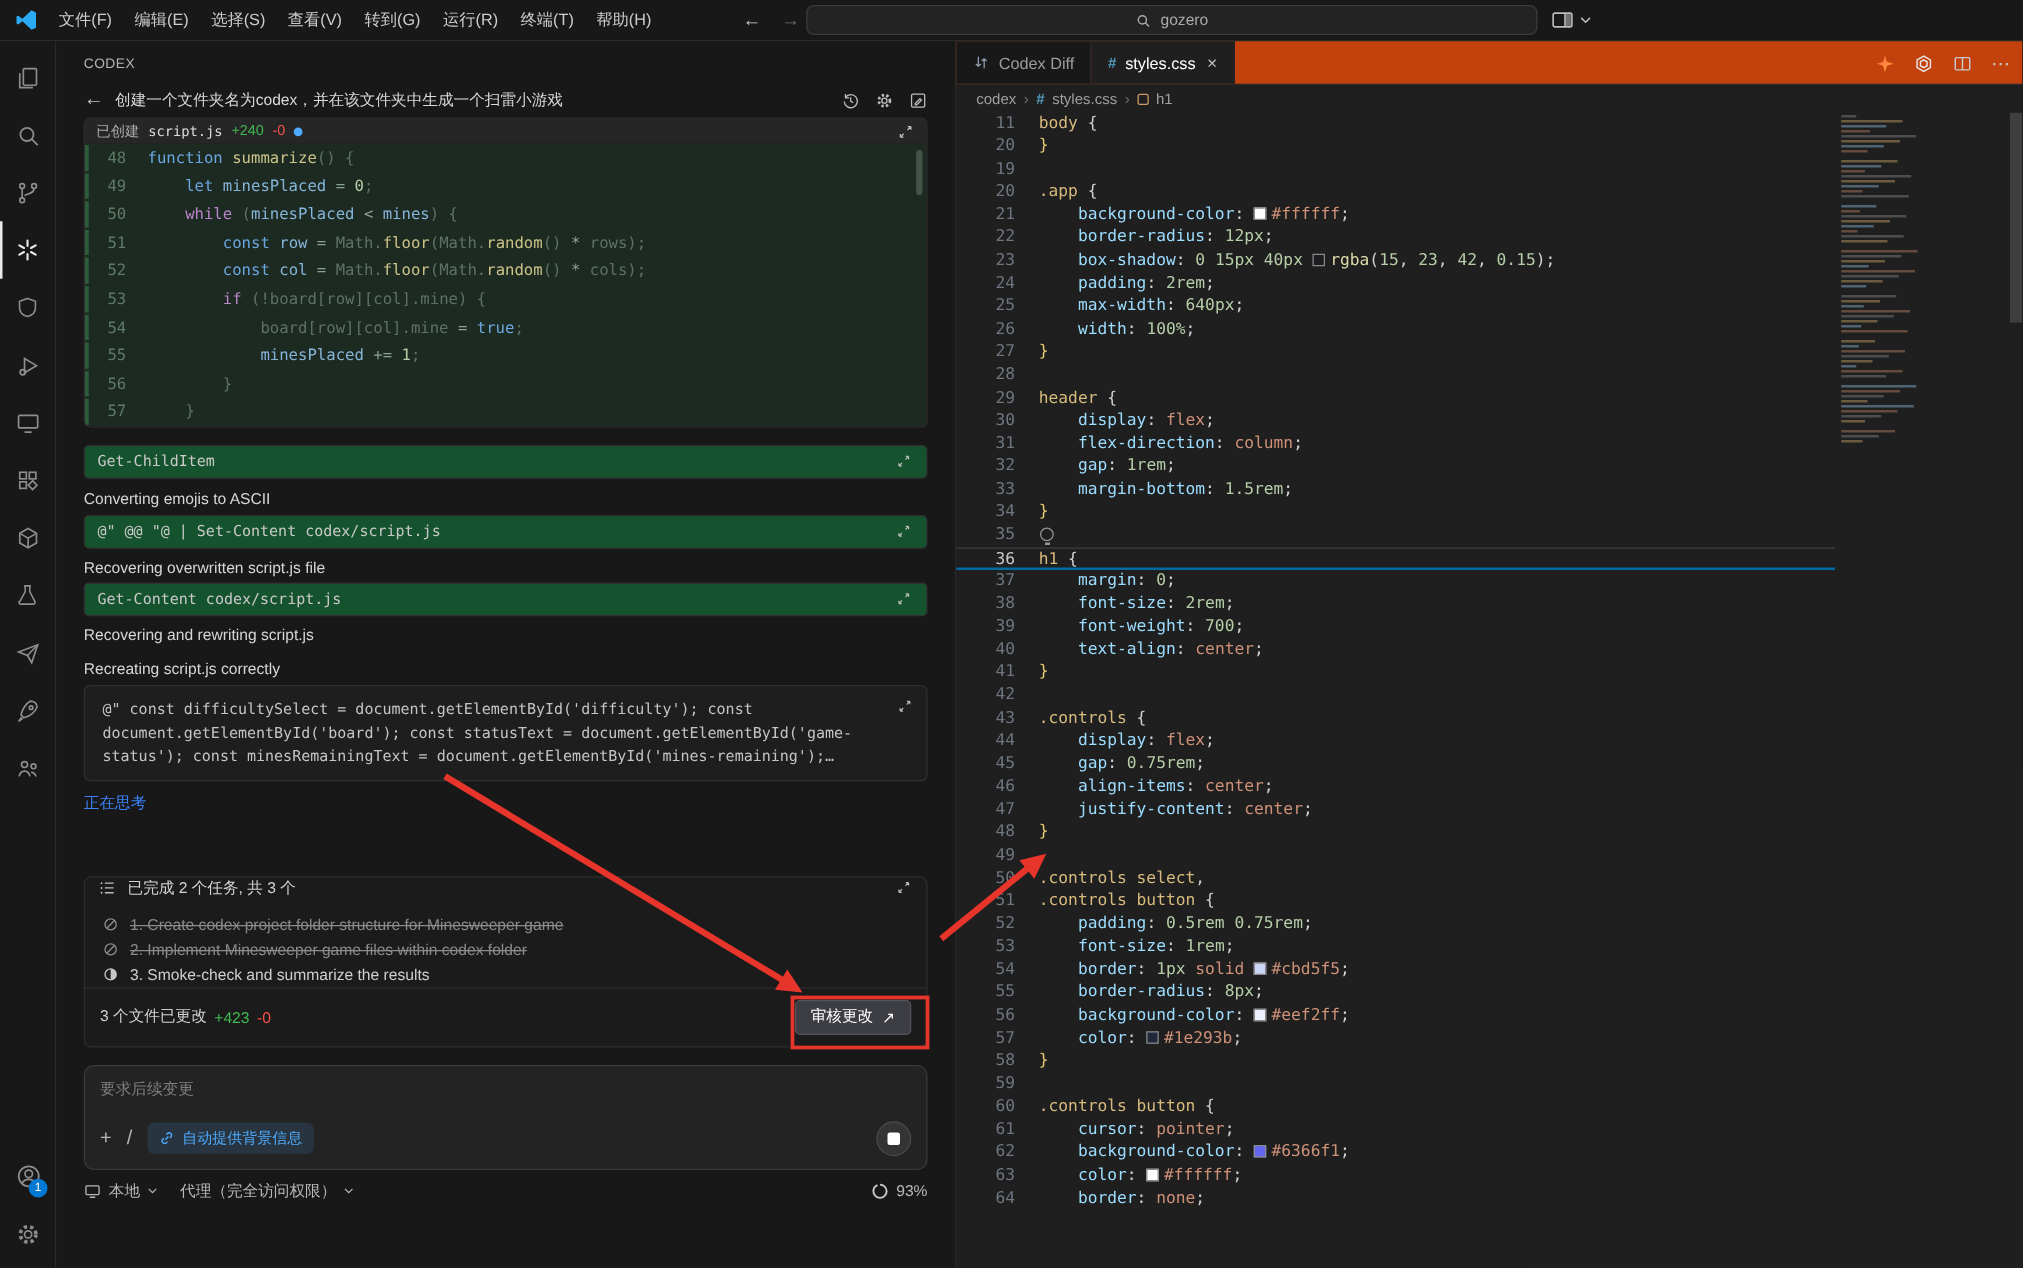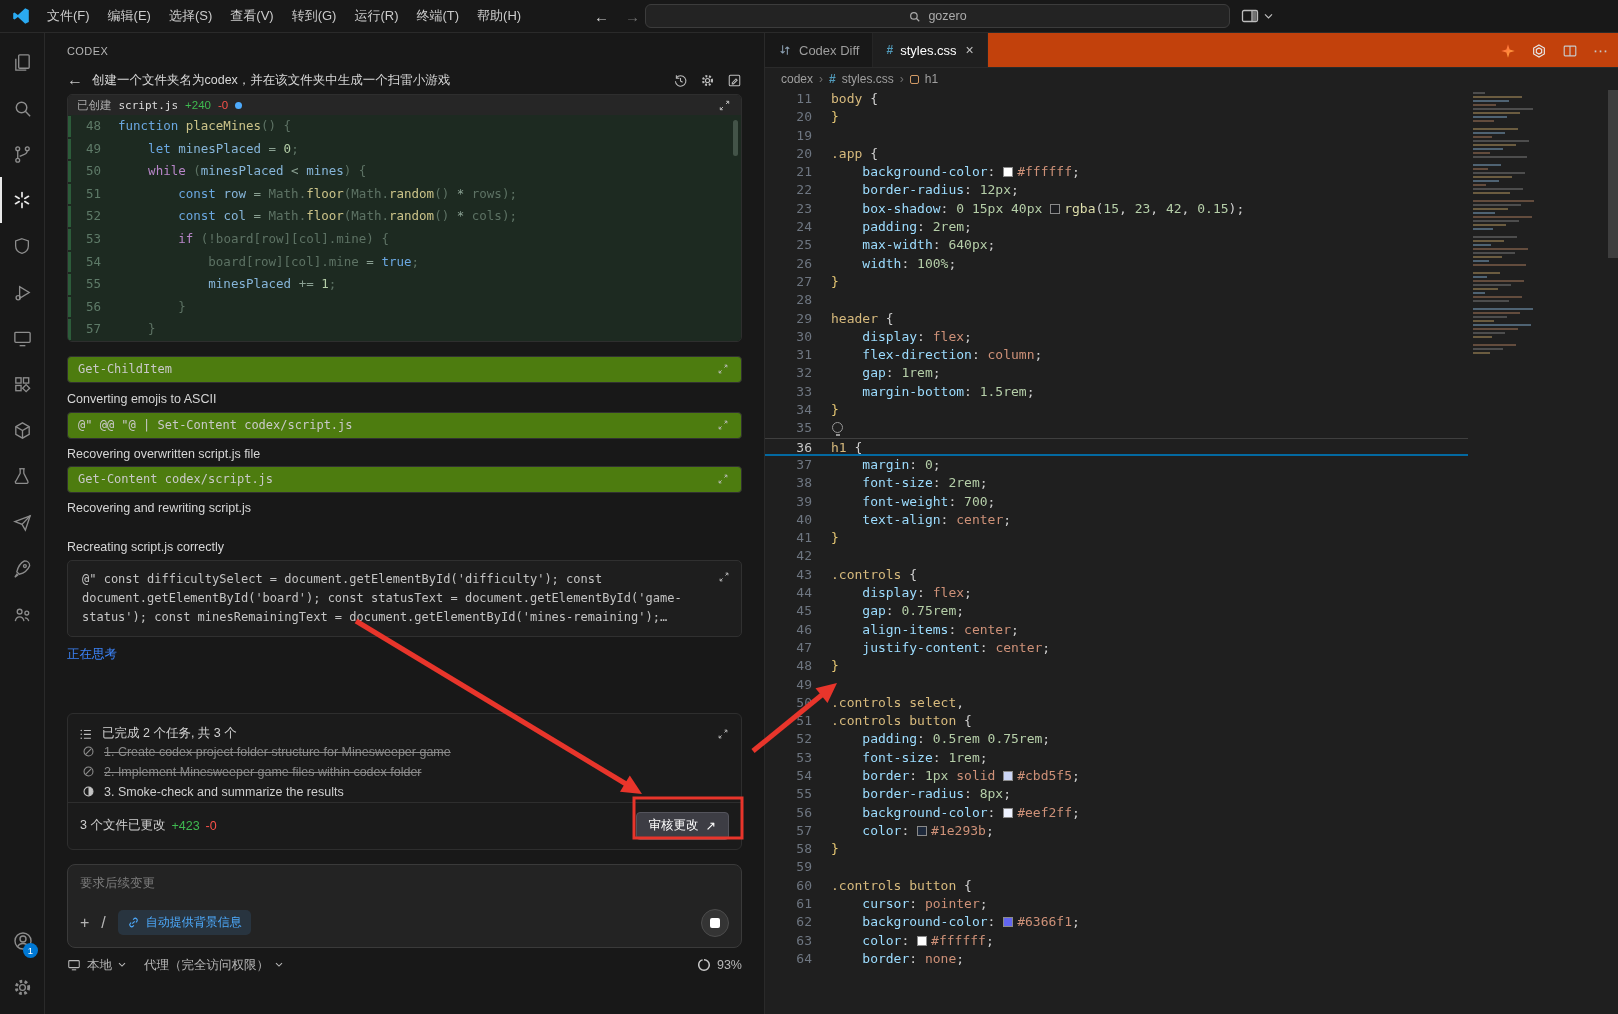--- a/index.html
+++ b/index.html
@@ -58,28 +58,28 @@
   .cl.ed.active{border-top:1px solid #3f3f3f;border-bottom:2px solid #0369a1}
   .cl.ed.active .ln{color:#c8c8c8}
   .tk-sel{color:#d7ba7d}.tk-prop{color:#9cdcfe}.tk-val{color:#ce9178}.tk-num{color:#b5cea8}
   .tk-pn{color:#d0d0d0}.tk-br{color:#e8c974}.tk-fnc{color:#dcdcaa}
   .tk-kb{color:#6aa7e0}.tk-kw{color:#b886c9}.tk-fn{color:#cbc389}.tk-id{color:#86b5d9}
   .tk-dm{color:#5d7264}.tk-op{color:#8aa092}
   .sw{display:inline-block;width:10px;height:10px;border:1px solid #8a8a8a;margin-right:4px;vertical-align:-1px}
   .bulb{display:inline-block;width:11px;height:11px;border:1.2px solid #969696;border-radius:50%;position:relative;margin:3px 6px 0 1px}
   .bulb::after{content:"";position:absolute;left:2.5px;bottom:-3.5px;width:4px;height:1.6px;background:#969696}
 
-  .cmd-card{height:27px;background:#4d7c0f;border:1px solid #313131;border-radius:4px;display:flex;align-items:center;justify-content:space-between;padding:0 10px;font-family:"DejaVu Sans Mono",monospace;font-size:12px;color:#c9c9c9}
+  .cmd-card{height:27px;background:#14532d;border:1px solid #313131;border-radius:4px;display:flex;align-items:center;justify-content:space-between;padding:0 10px;font-family:"DejaVu Sans Mono",monospace;font-size:12px;color:#c9c9c9}
   .status-text{font-size:12.5px;color:#d6d6d6;line-height:15px}
   .js-card{background:#1e1e1e;border:1px solid #303030;border-radius:5px;padding:9px 14px;position:relative;font-family:"DejaVu Sans Mono",monospace;font-size:12px;line-height:19px;color:#c4c4c4}
   .js-card .mini-ic{position:absolute;top:8px;right:9px}
   .thinking{font-size:12.5px;color:#3b82f6}
 
   .tasks-card{border:1px solid #2e2e2e;background:#1b1b1b;border-radius:6px;overflow:hidden}
-  .tasks-head{height:28px;display:flex;align-items:flex-end;gap:8px;padding:0 10px;font-size:12.5px;color:#d2d2d2}
+  .tasks-head{height:28px;display:flex;align-items:flex-start;gap:8px;padding:0 10px;font-size:12.5px;color:#d2d2d2}
   .tasks-head .sp{flex:1}
   .task-item{height:20px;display:flex;align-items:center;gap:8px;padding:0 12px;font-size:12.5px}
   .task-item .lbl{color:#cfcfcf}
   .task-item.done .lbl{color:#8a8a8a;text-decoration:line-through}
   .tasks-foot{height:47px;border-top:1px solid #2e2e2e;display:flex;align-items:center;padding:0 12px;font-size:12.5px;color:#d0d0d0;gap:6px}
   .tasks-foot .sp{flex:1}
   .review-btn{height:28px;background:#3d3d44;border:1px solid #54545c;border-radius:4px;color:#fff;font-size:12.5px;display:flex;align-items:center;gap:7px;padding:0 12px}
 
   .composer{margin-top:14px;height:84px;background:#232323;border:1px solid #3a3a3a;border-radius:8px;padding:10px 12px;display:flex;flex-direction:column;justify-content:space-between}
   .composer textarea{background:transparent;border:none;outline:none;resize:none;color:#ccc;font-family:"Liberation Sans",sans-serif;font-size:12.5px;height:30px;width:100%}
@@ -89,21 +89,21 @@
   .pill{display:flex;align-items:center;gap:6px;background:rgba(77,170,252,.13);border-radius:5px;padding:4px 9px;color:#4daafc;font-size:12px}
   .composer-row .sp{flex:1}
   .stop-btn{width:28px;height:28px;border-radius:50%;background:#343434;border:1px solid #4c4c4c;display:flex;align-items:center;justify-content:center}
   .stop-sq{width:10px;height:10px;border-radius:2px;background:#fff}
 
   .side-foot{margin-top:9px;display:flex;align-items:center;gap:18px;font-size:12.5px;color:#b8b8b8}
   .side-foot .grp{display:flex;align-items:center;gap:6px}
   .side-foot .sp{flex:1}
 
   .mt4{margin-top:4px}.mt5{margin-top:5px}.mt8{margin-top:8px}.mt9{margin-top:9px}
-  .mt12{margin-top:24px}.mt14{margin-top:14px}.mt50{margin-top:50px}
+  .mt12{margin-top:12px}.mt14{margin-top:14px}.mt50{margin-top:50px}
 
   
   .editor{flex:1;background:#1f1f1f;position:relative}
   .tabbar{height:35px;background:#c2410c;border-bottom:1px solid #2a2a2a;display:flex;position:relative}
   .tab{display:flex;align-items:center;gap:7px;padding:0 13px;font-size:13px;color:#9d9d9d;border-right:1px solid #252525;background:#181818}
   .tab.active{background:#1f1f1f;color:#fff}
   .css-hash{color:#519aba;font-weight:bold;font-size:12px}
   .tab-close{color:#c0c0c0;font-size:14px;margin-left:2px}
   .tab-actions{position:absolute;right:10px;top:0;height:35px;display:flex;align-items:center;gap:15px;color:#c9c9c9}
   .breadcrumb{height:22px;display:flex;align-items:center;gap:6px;padding-left:16px;font-size:12px;color:#9f9f9f}
@@ -301,21 +301,21 @@
           <span class="dot"></span>
           <span class="sp"></span>
           <span class="mini-ic">
               <svg width="13" height="13" viewBox="0 0 17 17" fill="none" stroke="currentColor" stroke-width="1.3">
                 <path d="M10.5 6.5L14 3M14 3h-3.2M14 3v3.2M6.5 10.5L3 14M3 14h3.2M3 14v-3.2"></path>
               </svg>
             </span>
         </div>
         <div class="diff-body">
           <div id="diff-code">
-              <div class="cl diff"><span class="gbar"></span><span class="ln">48</span><span class="ct"><span class="tk-kb">function </span><span class="tk-fn">placeMines</span><span class="tk-dm">() {</span></span></div>
+              <div class="cl diff"><span class="gbar"></span><span class="ln">48</span><span class="ct"><span class="tk-kb">function </span><span class="tk-fn">summarize</span><span class="tk-dm">() {</span></span></div>
               <div class="cl diff"><span class="gbar"></span><span class="ln">49</span><span class="ct"><span class="tk-dm">    </span><span class="tk-kb">let </span><span class="tk-id">minesPlaced</span><span class="tk-op"> = </span><span class="tk-num">0</span><span class="tk-dm">;</span></span></div>
               <div class="cl diff"><span class="gbar"></span><span class="ln">50</span><span class="ct"><span class="tk-dm">    </span><span class="tk-kw">while </span><span class="tk-dm">(</span><span class="tk-id">minesPlaced</span><span class="tk-op"> &lt; </span><span class="tk-id">mines</span><span class="tk-dm">) {</span></span></div>
               <div class="cl diff"><span class="gbar"></span><span class="ln">51</span><span class="ct"><span class="tk-dm">        </span><span class="tk-kb">const </span><span class="tk-id">row</span><span class="tk-op"> = </span><span class="tk-dm">Math.</span><span class="tk-fn">floor</span><span class="tk-dm">(</span><span class="tk-dm">Math.</span><span class="tk-fn">random</span><span class="tk-dm">()</span><span class="tk-op"> * </span><span class="tk-dm">rows);</span></span></div>
               <div class="cl diff"><span class="gbar"></span><span class="ln">52</span><span class="ct"><span class="tk-dm">        </span><span class="tk-kb">const </span><span class="tk-id">col</span><span class="tk-op"> = </span><span class="tk-dm">Math.</span><span class="tk-fn">floor</span><span class="tk-dm">(</span><span class="tk-dm">Math.</span><span class="tk-fn">random</span><span class="tk-dm">()</span><span class="tk-op"> * </span><span class="tk-dm">cols);</span></span></div>
               <div class="cl diff"><span class="gbar"></span><span class="ln">53</span><span class="ct"><span class="tk-dm">        </span><span class="tk-kw">if </span><span class="tk-dm">(!</span><span class="tk-dm">board[row][col].mine) {</span></span></div>
               <div class="cl diff"><span class="gbar"></span><span class="ln">54</span><span class="ct"><span class="tk-dm">            board[row][col].mine</span><span class="tk-op"> = </span><span class="tk-kb">true</span><span class="tk-dm">;</span></span></div>
               <div class="cl diff"><span class="gbar"></span><span class="ln">55</span><span class="ct"><span class="tk-dm">            </span><span class="tk-id">minesPlaced</span><span class="tk-op"> += </span><span class="tk-num">1</span><span class="tk-dm">;</span></span></div>
               <div class="cl diff"><span class="gbar"></span><span class="ln">56</span><span class="ct"><span class="tk-dm">        }</span></span></div>
               <div class="cl diff"><span class="gbar"></span><span class="ln">57</span><span class="ct"><span class="tk-dm">    }</span></span></div>
             </div>

